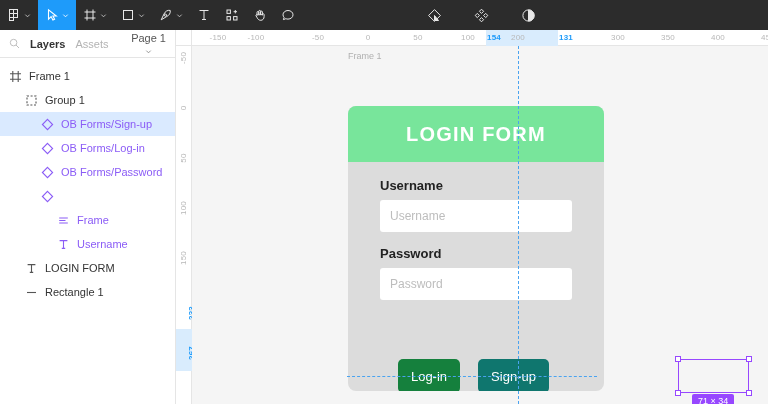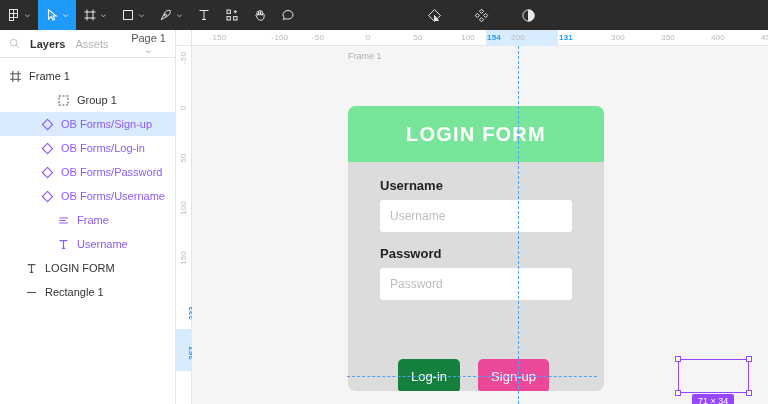--- a/index.html
+++ b/index.html
@@ -130,21 +130,21 @@
     position: absolute; left: 0; top: 253px;
     width: 256px; height: 34px;
   }
   .btn {
     position: absolute; height: 34px;
     display: flex; align-items: center; justify-content: center;
     font-size: 13px; color: #ffffff; border-radius: 5px;
     background: #15803d; cursor: pointer;
   }
   .btn-login { left: 50px; width: 62px; }
-  .btn-signup { left: 130px; width: 71px; background: #ec4899; }
+  .btn-signup { left: 130px; width: 71px; background: #0f766e; }
 
   
   .sel-box {
     position: absolute; left: 486px; top: 313px;
     width: 71px; height: 34px;
     border: 1.5px solid #9747ff; pointer-events: none;
   }
   .handle {
     position: absolute; width: 6px; height: 6px;
     background: #fff; border: 1.5px solid #9747ff;
@@ -292,21 +292,21 @@
       </span>
     </div>
 
     <div class="layers" id="layer-list">
         <div class="layer-row" style="padding-left: 9px;">
           <svg class="layer-ico" viewBox="0 0 13 13" fill="none" stroke="#555" stroke-width="1.1">
             <path d="M3.8 1 L3.8 12 M9.2 1 L9.2 12 M1 3.8 L12 3.8 M1 9.2 L12 9.2"></path>
           </svg>
           <span class="lbl dark">Frame 1</span>
         </div>
-        <div class="layer-row" style="padding-left: 25px; margin-left: 32px;">
+        <div class="layer-row" style="padding-left: 25px;">
           <svg class="layer-ico" viewBox="0 0 13 13" fill="none" stroke="#555" stroke-width="1.1" stroke-dasharray="2 1.6">
             <rect x="2" y="2" width="9" height="9"></rect>
           </svg>
           <span class="lbl dark">Group 1</span>
         </div>
         <div class="layer-row selected" style="padding-left: 41px;">
           <svg class="layer-ico" viewBox="0 0 13 13" fill="none" stroke="#8b5cf6" stroke-width="1.1">
             <path d="M6.5 1.4 L11.6 6.5 L6.5 11.6 L1.4 6.5 Z"></path>
           </svg>
           <span class="lbl comp">OB Forms/Sign-up</span>
@@ -320,21 +320,20 @@
         <div class="layer-row" style="padding-left: 41px;">
           <svg class="layer-ico" viewBox="0 0 13 13" fill="none" stroke="#8b5cf6" stroke-width="1.1">
             <path d="M6.5 1.4 L11.6 6.5 L6.5 11.6 L1.4 6.5 Z"></path>
           </svg>
           <span class="lbl comp">OB Forms/Password</span>
         </div>
         <div class="layer-row" style="padding-left: 41px;">
           <svg class="layer-ico" viewBox="0 0 13 13" fill="none" stroke="#8b5cf6" stroke-width="1.1">
             <path d="M6.5 1.4 L11.6 6.5 L6.5 11.6 L1.4 6.5 Z"></path>
           </svg>
-          <span class="lbl comp">OB Forms/Username</span>
         </div>
         <div class="layer-row" style="padding-left: 57px;">
           <svg class="layer-ico" viewBox="0 0 13 13" fill="none" stroke="#8b5cf6" stroke-width="1.1">
             <path d="M2.2 4 L10.8 4 M2.2 6.5 L8.5 6.5 M2.2 9 L10.8 9"></path>
           </svg>
           <span class="lbl comp">Frame</span>
         </div>
         <div class="layer-row" style="padding-left: 57px;">
           <svg class="layer-ico" viewBox="0 0 13 13" fill="none" stroke="#8b5cf6" stroke-width="1.1">
             <path d="M2.6 2.6 L10.4 2.6 M6.5 2.6 L6.5 10.4 M4.8 10.4 L8.2 10.4"></path>
@@ -353,21 +352,21 @@
           </svg>
           <span class="lbl dark">Rectangle 1</span>
         </div>
       </div>
   </div>
 
   <div class="ruler-corner"></div>
   <div class="ruler-h" id="ruler-h">
       <div class="r-band h" style="left: 294px; width: 72px;"></div>
       <span class="r-tick" style="left: 26px;">-150</span>
-      <span class="r-tick" style="left: 88px;">-100</span>
+      <span class="r-tick" style="left: 64px;">-100</span>
       <span class="r-tick" style="left: 126px;">-50</span>
       <span class="r-tick" style="left: 176px;">0</span>
       <span class="r-tick" style="left: 226px;">50</span>
       <span class="r-tick" style="left: 276px;">100</span>
       <span class="r-tick hl" style="left: 294px;">154</span>
       <span class="r-tick" style="left: 326px;">200</span>
       <span class="r-tick hl" style="left: 366px;">131</span>
       <span class="r-tick" style="left: 426px;">300</span>
       <span class="r-tick" style="left: 476px;">350</span>
       <span class="r-tick" style="left: 526px;">400</span>

